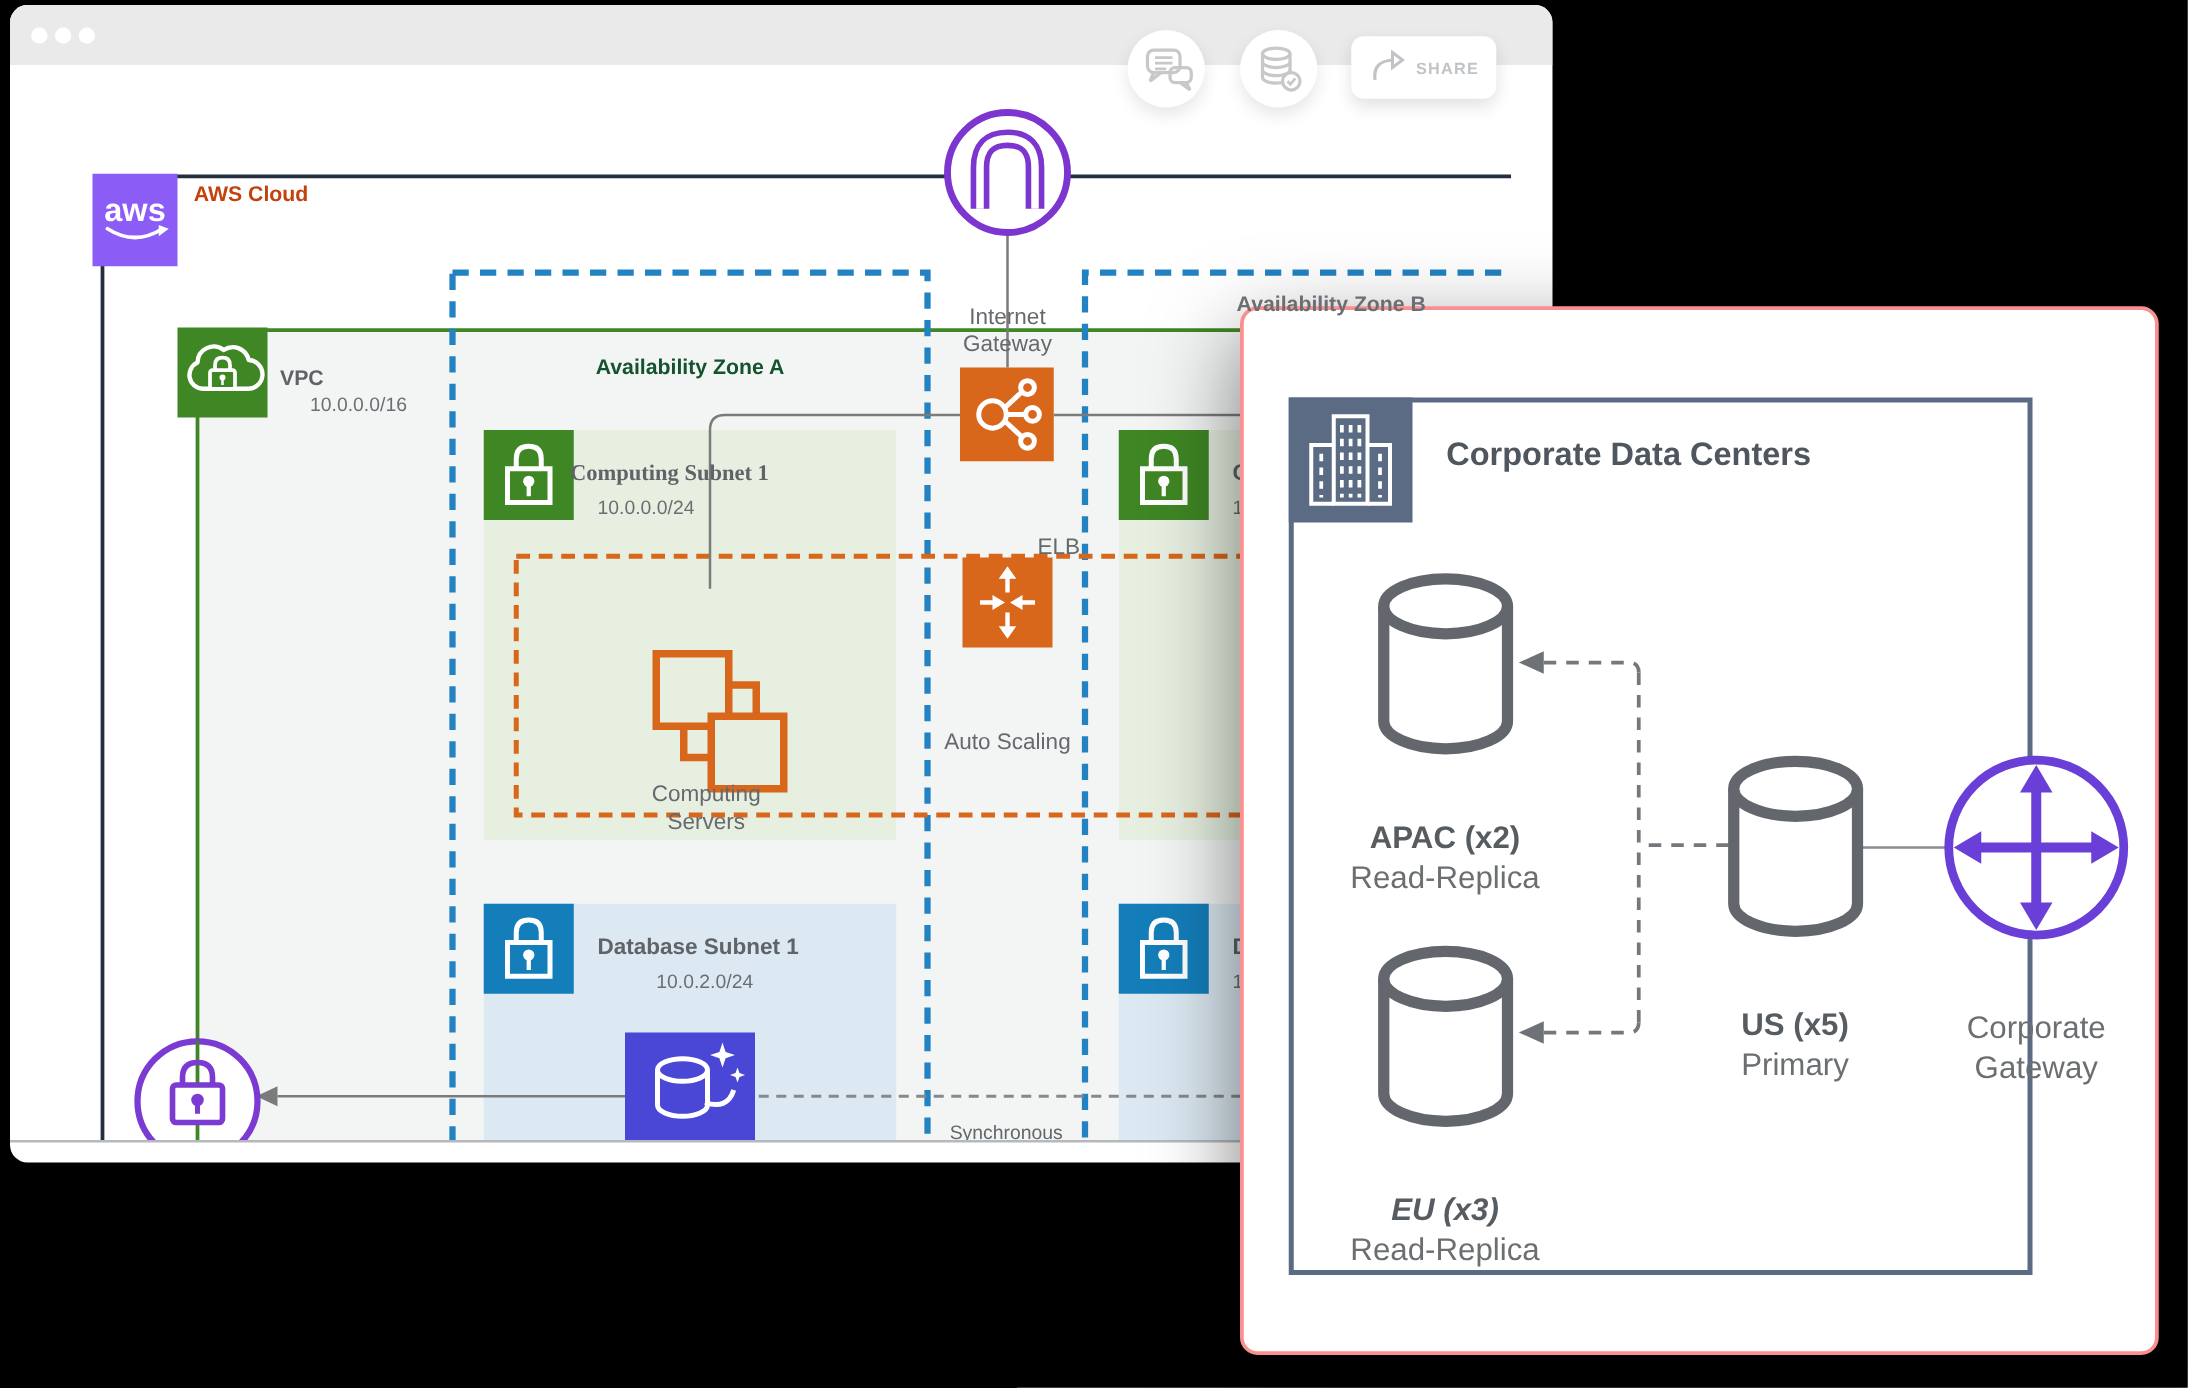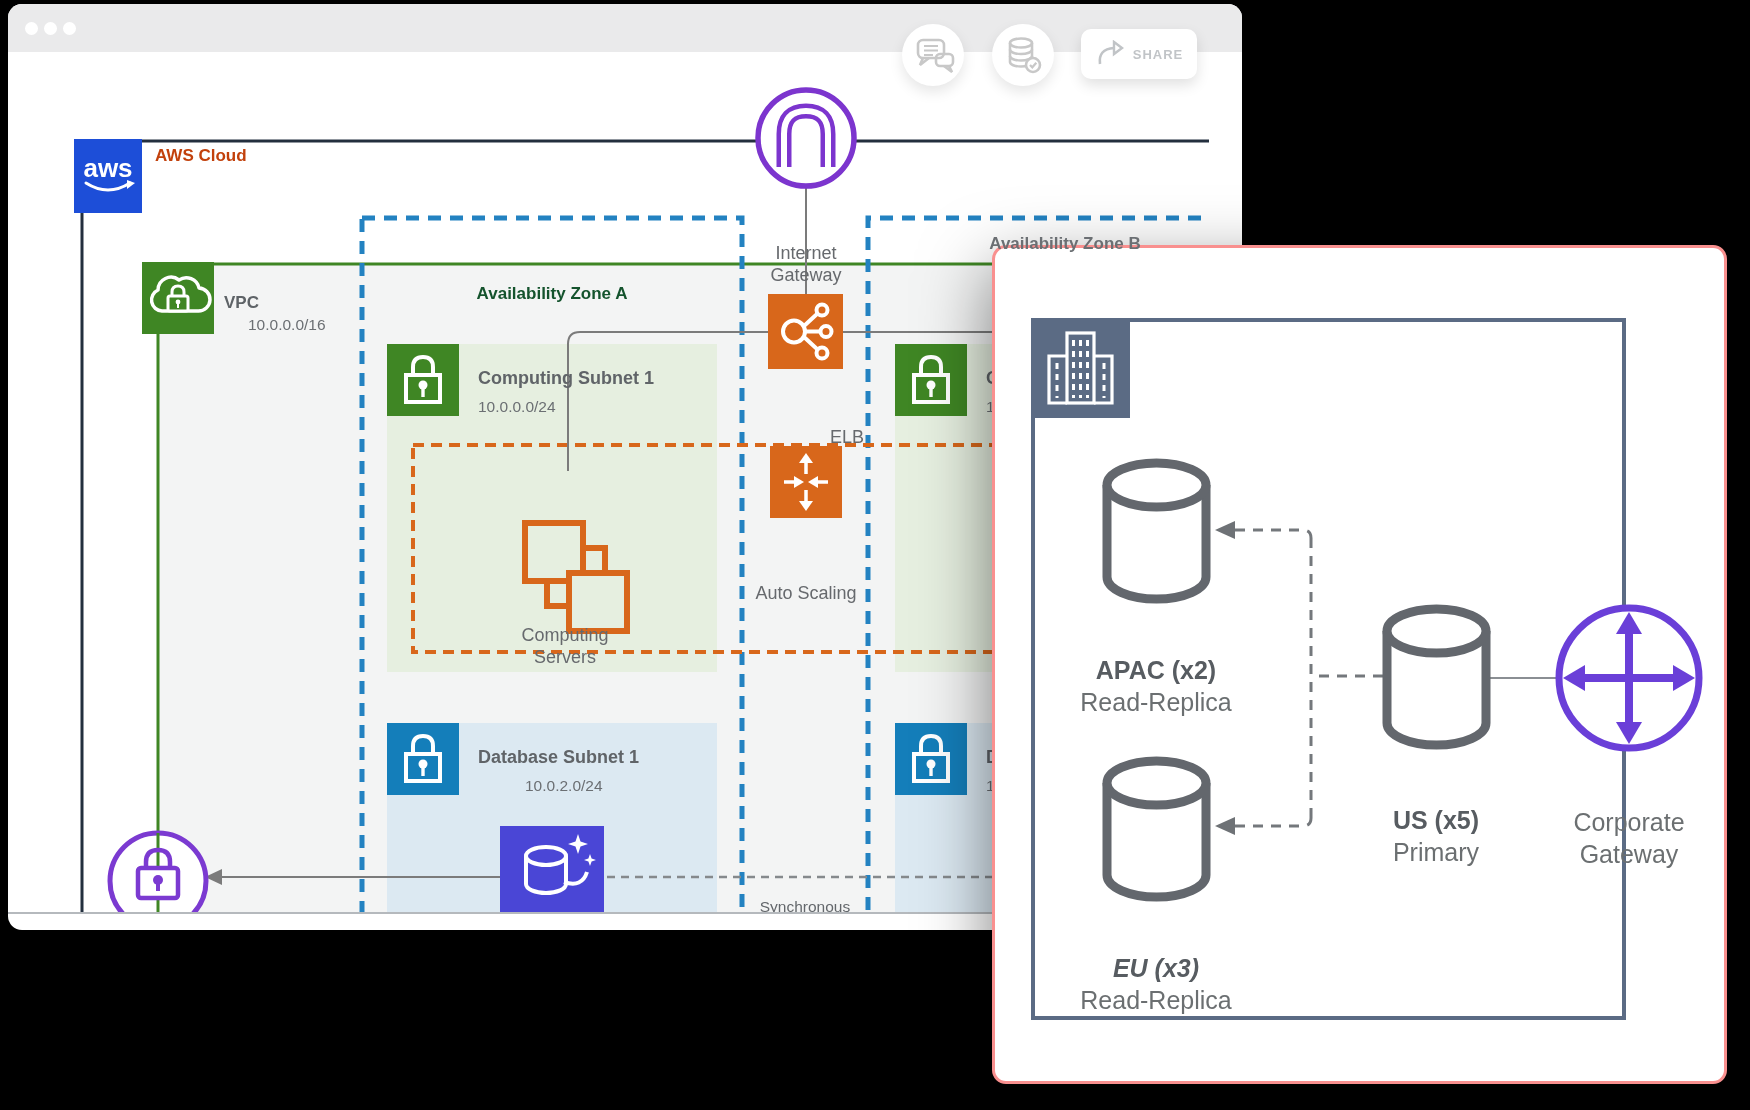--- a/index.html
+++ b/index.html
@@ -11,21 +11,21 @@
   .dot{width:13px;height:13px;border-radius:50%;background:#fff;}
   
   #canvas{left:0;top:52px;width:1201px;height:856px;background:#fff;overflow:hidden;border-bottom:2px solid #B5B9BD;}
   #vpc-bg{left:150px;top:208px;width:1051px;height:648px;background:#F3F4F4;}
   .panel-green{background:#E6EFE0;}
   .panel-blue{background:#DCE9F2;}
   .locksq{width:72px;height:72px;}
   .sq-green{background:#3F8624;}
   .sq-blue{background:#147EBA;}
   .sq-orange{background:#D8671B;}
-  .sq-navy{background:#1d4ed8;}
+  .sq-navy{background:#8b5cf6;}
   .sq-indigo{background:#4A46D6;}
   .sq-slate{background:#5B6B84;}
   .bold{font-weight:bold;}
   .center{text-align:center;margin-top:44px;}
   .preline{white-space:pre-line;}
   .subnet-title{font-size:18px;font-weight:bold;color:#606468;}
   .subnet-cidr{font-size:15.5px;color:#6B6F73;margin-top:5px;}
   .nodelbl{font-size:18px;line-height:22px;color:#66696D;}
   
   .circle-btn{width:62px;height:62px;border-radius:50%;background:#fff;box-shadow:0 6px 14px rgba(0,0,0,.10);display:flex;align-items:center;justify-content:center;}
@@ -147,21 +147,21 @@
     </div>
     <div class="abs locksq sq-blue" style="left:887px;top:667px;">
       <svg width="72" height="72">
           <path d="M26 31 V23 Q26 13 36 13 Q46 13 46 23 V31" fill="none" stroke="#fff" stroke-width="4"></path>
           <rect x="19" y="31" width="34" height="27" fill="none" stroke="#fff" stroke-width="4"></rect>
           <circle cx="36" cy="41" r="4.5" fill="#fff"></circle>
           <rect x="34.3" y="43" width="3.4" height="10" fill="#fff"></rect>
         </svg>
     </div>
 
-    <div class="abs subnet-title" style="left:470px;top:312px;">Computing Subnet 1</div>
+    <div class="abs subnet-title" style="left:448px;top:312px;font-family:Liberation Serif, serif;">Computing Subnet 1</div>
     <div class="abs subnet-cidr" style="left:470px;top:337px;">10.0.0.0/24</div>
     <div class="abs subnet-title" style="left:470px;top:691px;">Database Subnet 1</div>
     <div class="abs subnet-cidr" style="left:470px;top:716px;margin-left:47px;">10.0.2.0/24</div>
     <div class="abs subnet-title" style="left:978px;top:312px;">Computing Subnet 2</div>
     <div class="abs subnet-cidr" style="left:978px;top:337px;">10.0.1.0/24</div>
     <div class="abs subnet-title" style="left:978px;top:691px;">Database Subnet 2</div>
     <div class="abs subnet-cidr" style="left:978px;top:716px;">10.0.3.0/24</div>
 
     <div class="abs sq-orange" style="left:760px;top:238px;width:75px;height:75px;">
       <svg width="75" height="75" fill="none" stroke="#fff" stroke-width="4">
@@ -240,20 +240,21 @@
   <div id="inner-box" class="abs"></div>
   <div class="abs sq-slate" style="left:36px;top:70px;width:99px;height:100px;">
     <svg width="99" height="100" fill="none" stroke="#fff" stroke-width="3.2">
       <rect x="36" y="15" width="27" height="70"></rect>
       <path d="M36 38 H18 V85 H36 M63 38 H81 V85 H63"></path>
       <g stroke-width="3" stroke-dasharray="6 5">
         <path d="M42.5 22 V80 M49.5 22 V80 M56.5 22 V80 M26 45 V80 M73 45 V80"></path>
       </g>
     </svg>
   </div>
+  <div id="card-title" class="abs">Corporate Data Centers</div>
 
   <svg class="abs" style="left:0;top:0;" width="735" height="839">
 
     <g stroke="#74787C" stroke-width="3" fill="none" stroke-dasharray="10 8">
       <path d="M388 428 H316"></path>
       <path d="M316 290 V570"></path>
       <path d="M240 282 H308 Q316 282 316 290"></path>
       <path d="M240 578 H308 Q316 578 316 570"></path>
     </g>
     <polygon points="240,273 240,291 220,282" fill="#6E7276"></polygon>

